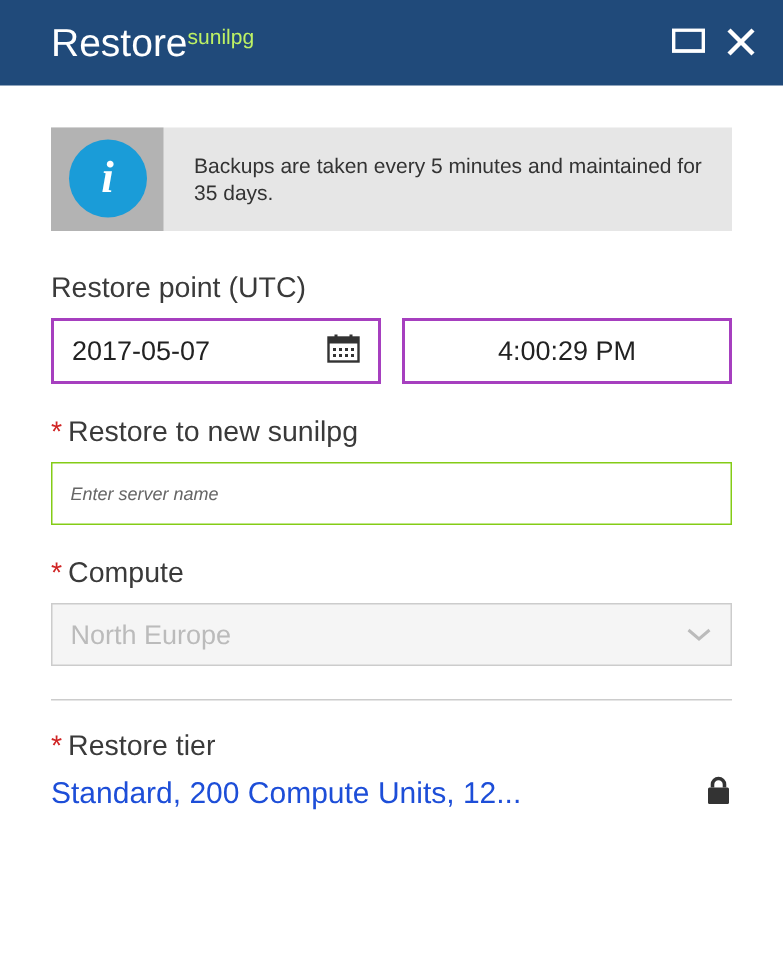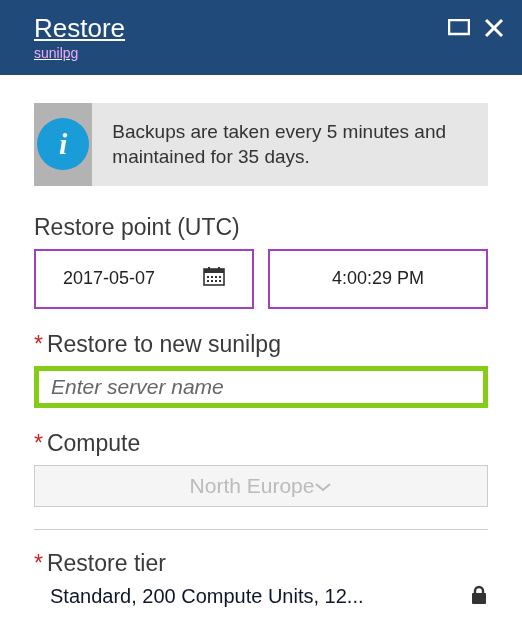--- a/index.html
+++ b/index.html
@@ -6,23 +6,23 @@
   body { width: 522px; height: 640px; background: #fff; overflow: hidden; }
 
   .header {
     background: #204a7a;
     color: #fff;
     padding: 14px 18px 14px 34px;
     display: flex;
     align-items: flex-start;
     justify-content: space-between;
   }
-  .header-left { display: flex; flex-direction: column; text-decoration: underline; }
+  .header-left { display: flex; flex-direction: row; }
   .header-title { font-size: 26px; font-weight: 400; line-height: 1.1; }
-  .header-subtitle { font-size: 14px; color: #f0abfc; margin-top: 2px; }
+  .header-subtitle { font-size: 14px; color: #bef264; margin-top: 2px; }
   .header-icons { display: flex; gap: 14px; align-items: center; padding-top: 4px; }
   .win-icon, .close-icon { color: #fff; cursor: pointer; }
   .win-icon svg, .close-icon svg { display: block; }
 
   .content { padding: 28px 34px 0 34px; }
 
   .info-banner {
     background: #e6e6e6;
     display: flex;
     align-items: stretch;
@@ -41,93 +41,92 @@
     border-radius: 50%;
     display: flex; align-items: center; justify-content: center;
     color: #fff;
     font-family: Georgia, "Times New Roman", serif;
     font-style: italic;
     font-weight: bold;
     font-size: 30px;
   }
   .info-text {
     padding: 16px 20px;
-    font-size: 19px;
+    font-size: 14px;
     color: #333;
     line-height: 1.35;
   }
 
   .field { margin-bottom: 22px; }
   .field-label {
-    font-size: 23px;
+    font-size: 19px;
     color: #3a3a3a;
     margin-bottom: 8px;
     display: flex;
     align-items: center;
     gap: 4px;
   }
   .req { color: #d02424; }
 
   .row { display: flex; gap: 14px; }
 
   .input-date, .input-time {
     border: 2px solid #a63fbf;
-    height: 60px;
-    display: flex;
-    align-items: center;
-    padding: 0 27px;
+    height: 44px;
+    display: flex;
+    align-items: center;
+    padding: 0 12px;
     font-size: 18px;
     color: #222;
     background: #fff;
   }
   .input-date { flex: 1; justify-content: space-between; }
   .input-time { flex: 1; justify-content: center; }
 
   .cal-icon { color: #333; }
 
   .text-input {
     width: 100%;
     height: 42px;
-    border: 5px solid #84cc16;
+    border: 1px solid #84cc16;
     padding: 0 12px;
-    font-size: 21px;
+    font-size: 12px;
     font-style: italic;
     color: #666;
   }
   .text-input::placeholder { color: #666; font-style: italic; }
 
   .select-disabled {
     width: 100%;
     height: 42px;
     border: 1px solid #ccc;
     background: #f5f5f5;
     padding: 0 12px;
     display: flex;
     align-items: center;
-    justify-content: center;
+    justify-content: space-between;
     color: #bbb;
-    font-size: 21px;
+    font-size: 18px;
   }
   .chev { color: #bbb; }
 
   .divider { border: none; border-top: 1px solid #ccc; margin: 4px 0 20px 0; }
 
   .pricing-row {
     display: flex;
     align-items: center;
     justify-content: space-between;
   }
   .pricing-value {
     font-size: 20px;
-    color: #0f172a;
+    color: #1d4ed8;
     white-space: nowrap;
     overflow: hidden;
     text-overflow: ellipsis;
     max-width: 380px;
-    margin-left: 16px;
   }
   .lock-icon { color: #333; }
 </style>
 </head>
 <body>
 
 <div class="header">
   <div class="header-left">
     <div class="header-title">Restore</div>
     <div class="header-subtitle">sunilpg</div>

